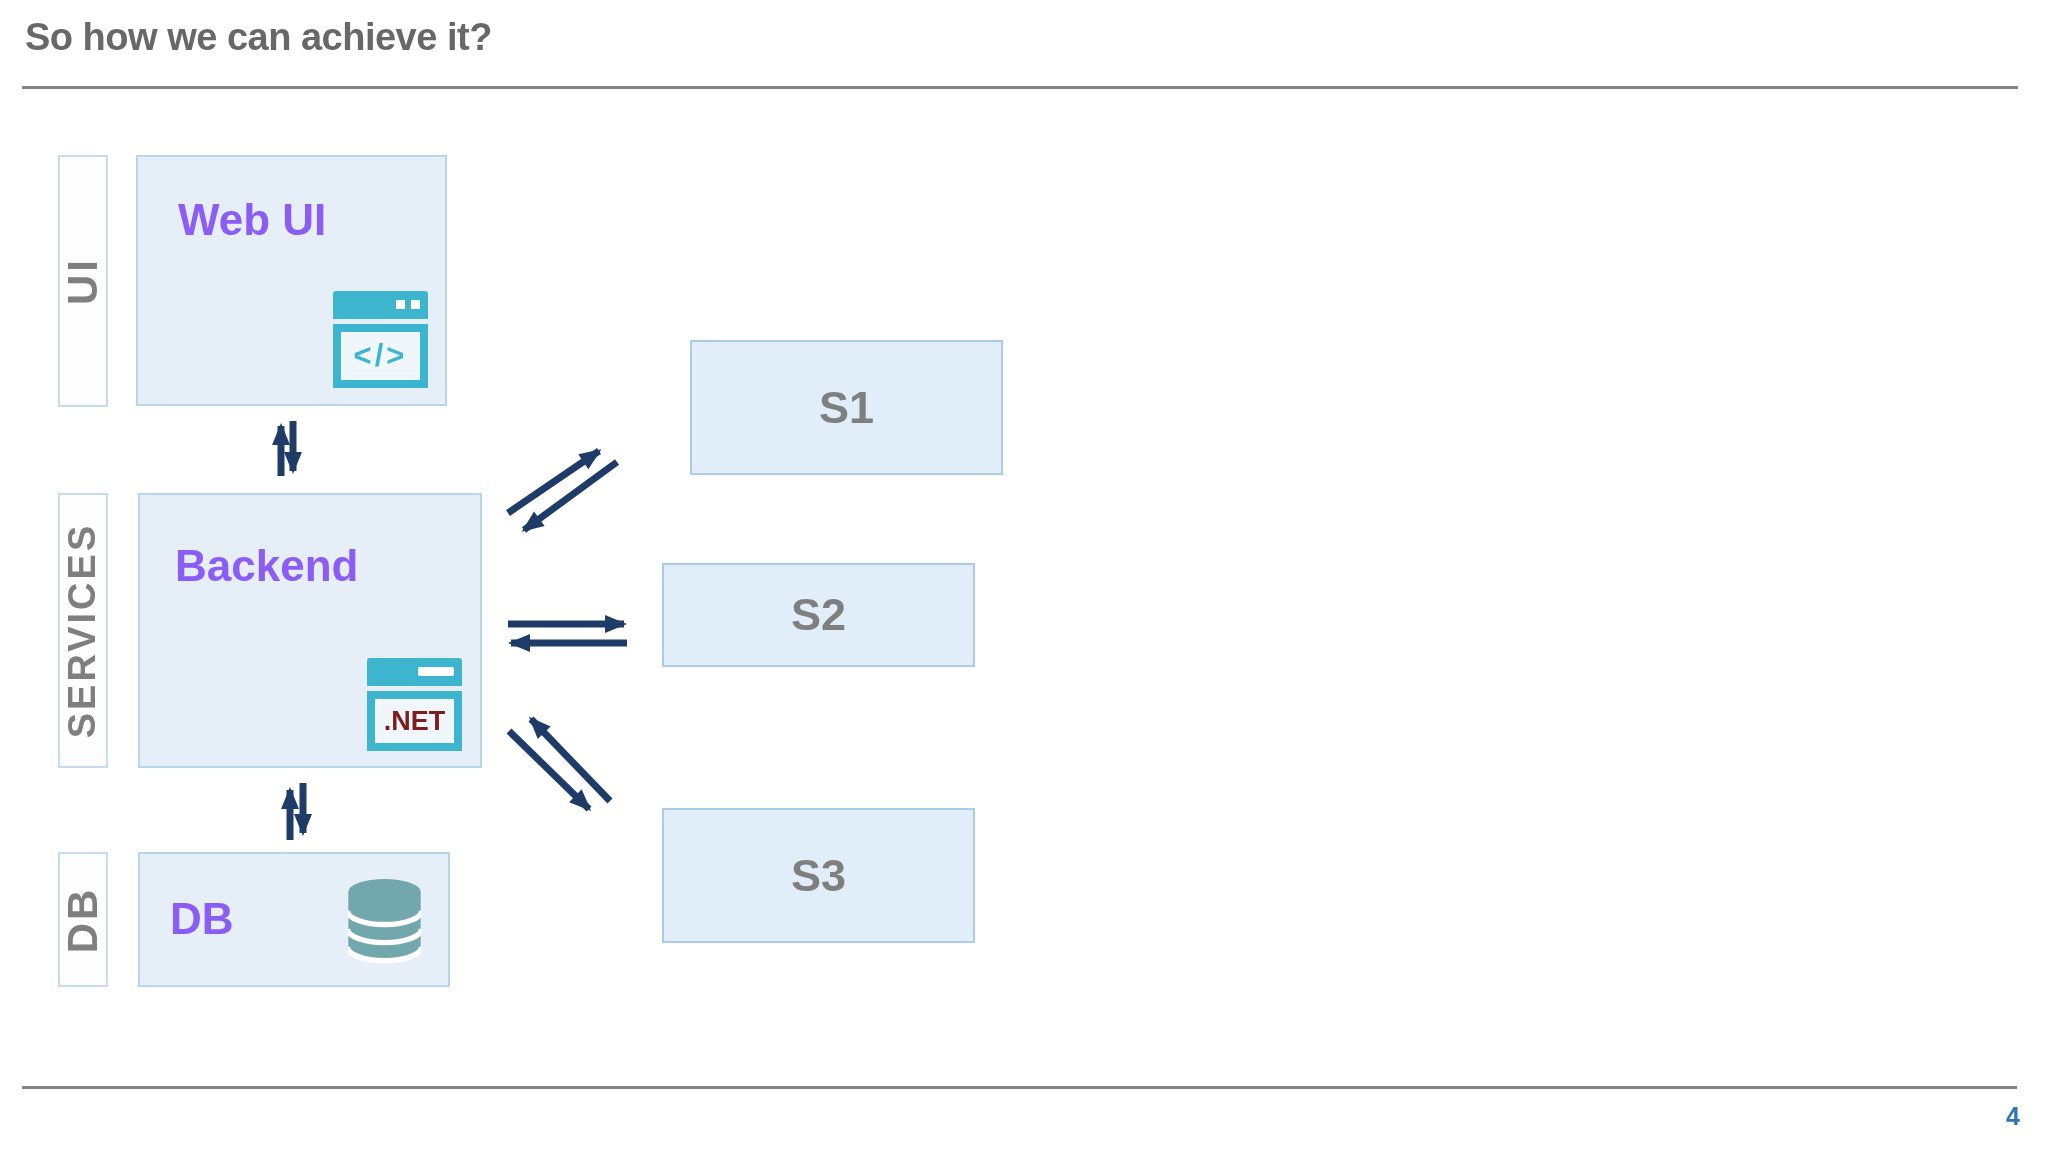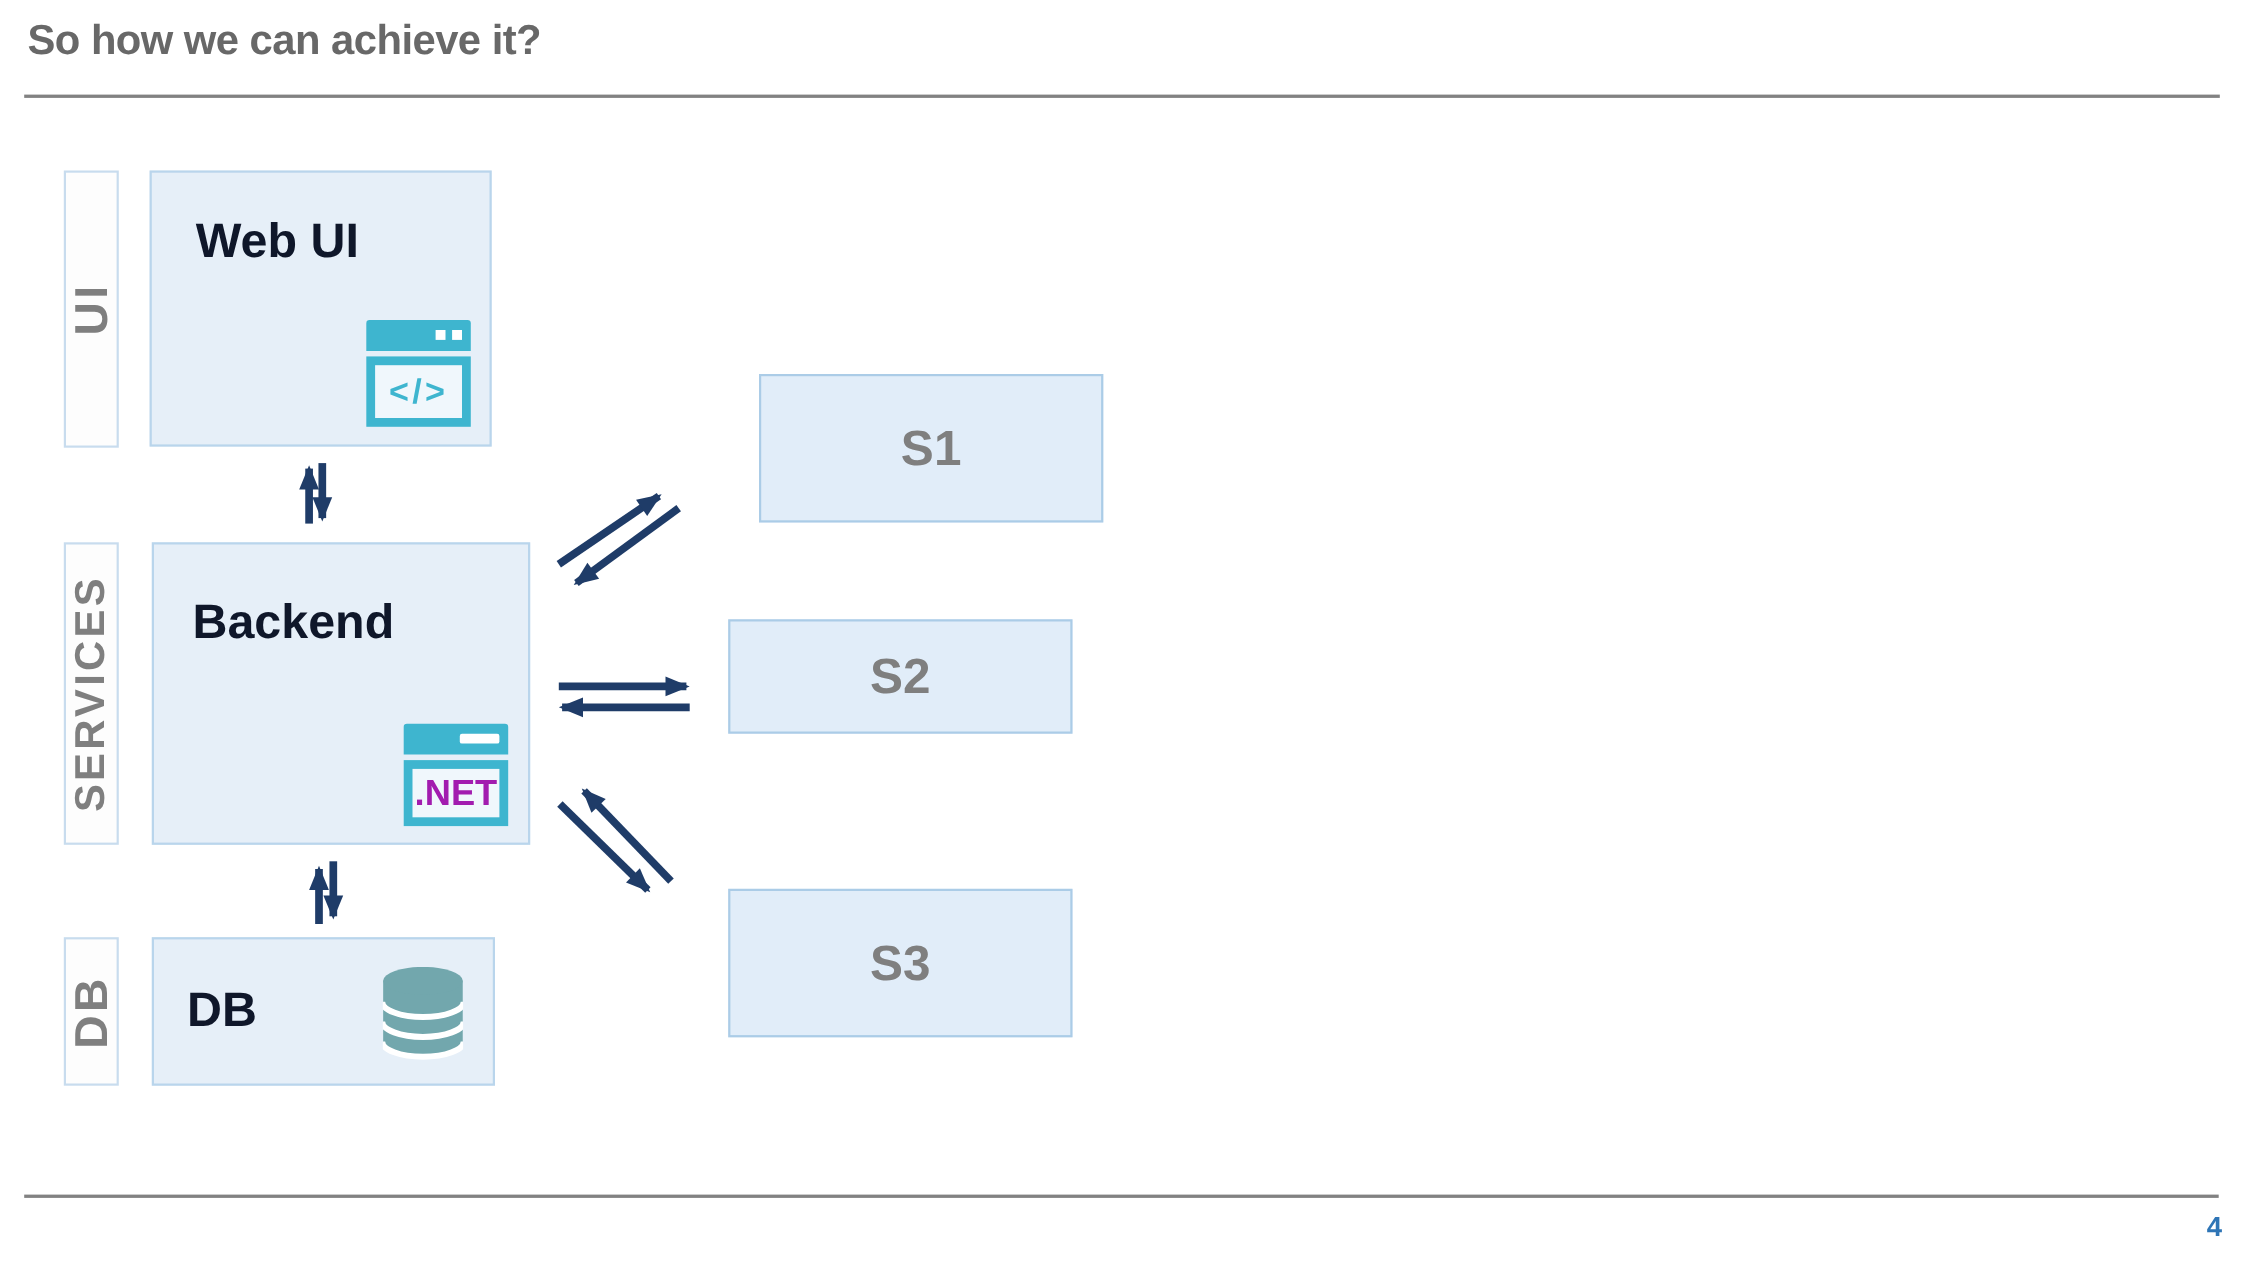--- a/index.html
+++ b/index.html
@@ -33,21 +33,21 @@
   }
   .rail-ui       { top:155px; height:252px; } .rail-ui span       { font-size:42px; }
   .rail-services { top:493px; height:275px; } .rail-services span { font-size:38px; }
   .rail-db       { top:852px; height:135px; } .rail-db span       { font-size:42px; }
 
   
   .node {
     position:absolute; background:#e6eff8; border:2px solid #b9d5ec;
     box-sizing:border-box;
   }
-  .node .nlabel { position:absolute; font-weight:bold; color:#0f172a; font-size:44px; }
+  .node .nlabel { position:absolute; font-weight:bold; color:#8b5cf6; font-size:44px; }
   .node-webui   { left:136px; top:155px; width:311px; height:251px; }
   .node-webui .nlabel   { left:40px; top:38px; }
   .node-backend { left:138px; top:493px; width:344px; height:275px; }
   .node-backend .nlabel { left:35px; top:46px; }
   .node-dbmain  { left:138px; top:852px; width:312px; height:135px; }
   .node-dbmain .nlabel  { left:30px; top:50%; transform:translateY(-52%); }
 
   
   .snode {
     position:absolute; left:662px; width:313px; height:135px;
@@ -69,21 +69,21 @@
   .b-sq.s1 { right:23px; } .b-sq.s2 { right:8px; }
   .b-dash { position:absolute; top:9px; right:8px; width:36px; height:9px; background:#ffffff; border-radius:2px; }
   .b-body {
     position:absolute; top:33px; left:0; right:0; bottom:0;
     background:#f0f7fc; border:8px solid #3eb5cf; box-sizing:border-box;
     display:flex; align-items:center; justify-content:center;
   }
   .icon-webui  { right:17px; bottom:16px; width:95px; height:97px; }
   .icon-webui .b-body span { color:#3eb5cf; font-weight:bold; font-size:31px; letter-spacing:3px; }
   .icon-dotnet { right:18px; bottom:15px; width:95px; height:93px; }
-  .icon-dotnet .b-body span { color:#a21caf; font-weight:bold; font-size:33px; letter-spacing:0px; }
+  .icon-dotnet .b-body span { color:#7f1d1d; font-weight:bold; font-size:27px; letter-spacing:0px; }
 
   
   .db-icon { position:absolute; right:27px; top:25px; width:73px; height:85px; }
 
   
   .arrows { position:absolute; left:0; top:0; width:2048px; height:1152px; pointer-events:none; }
 </style>
 </head>
 <body>
 

